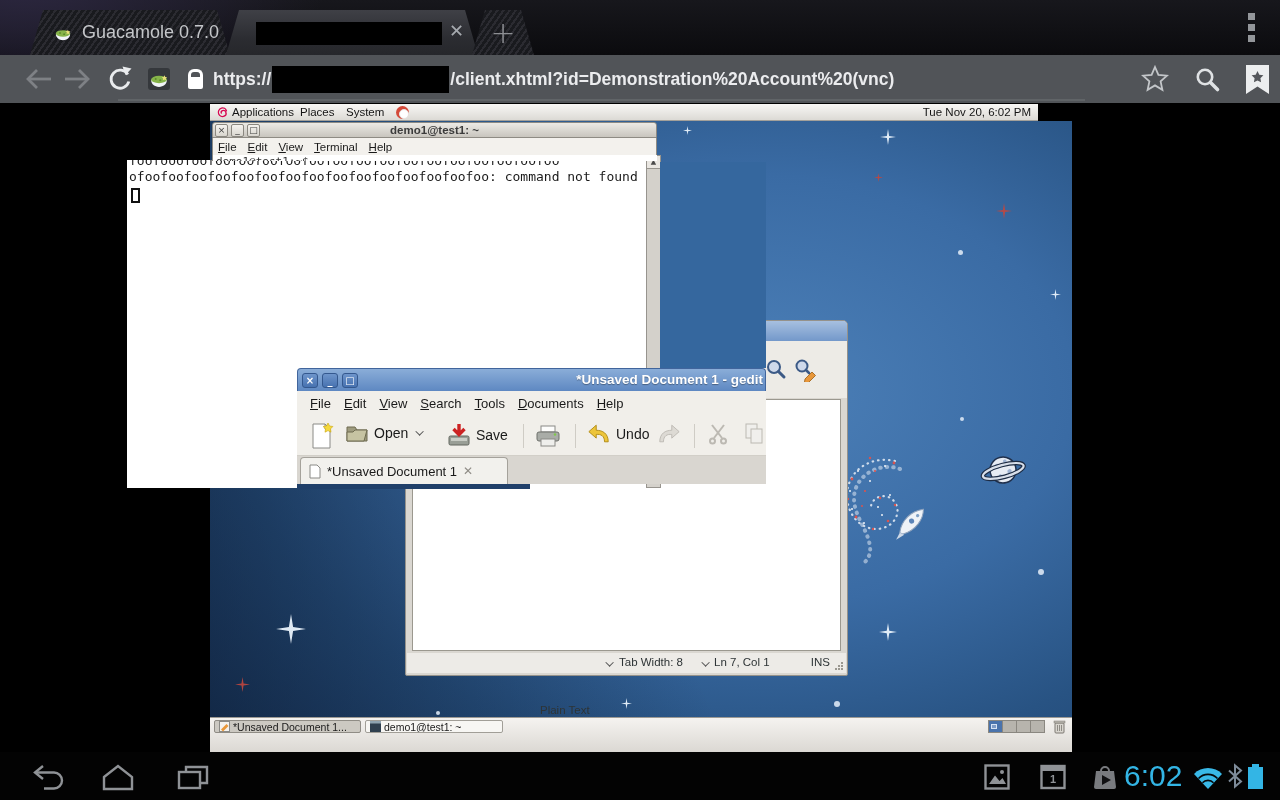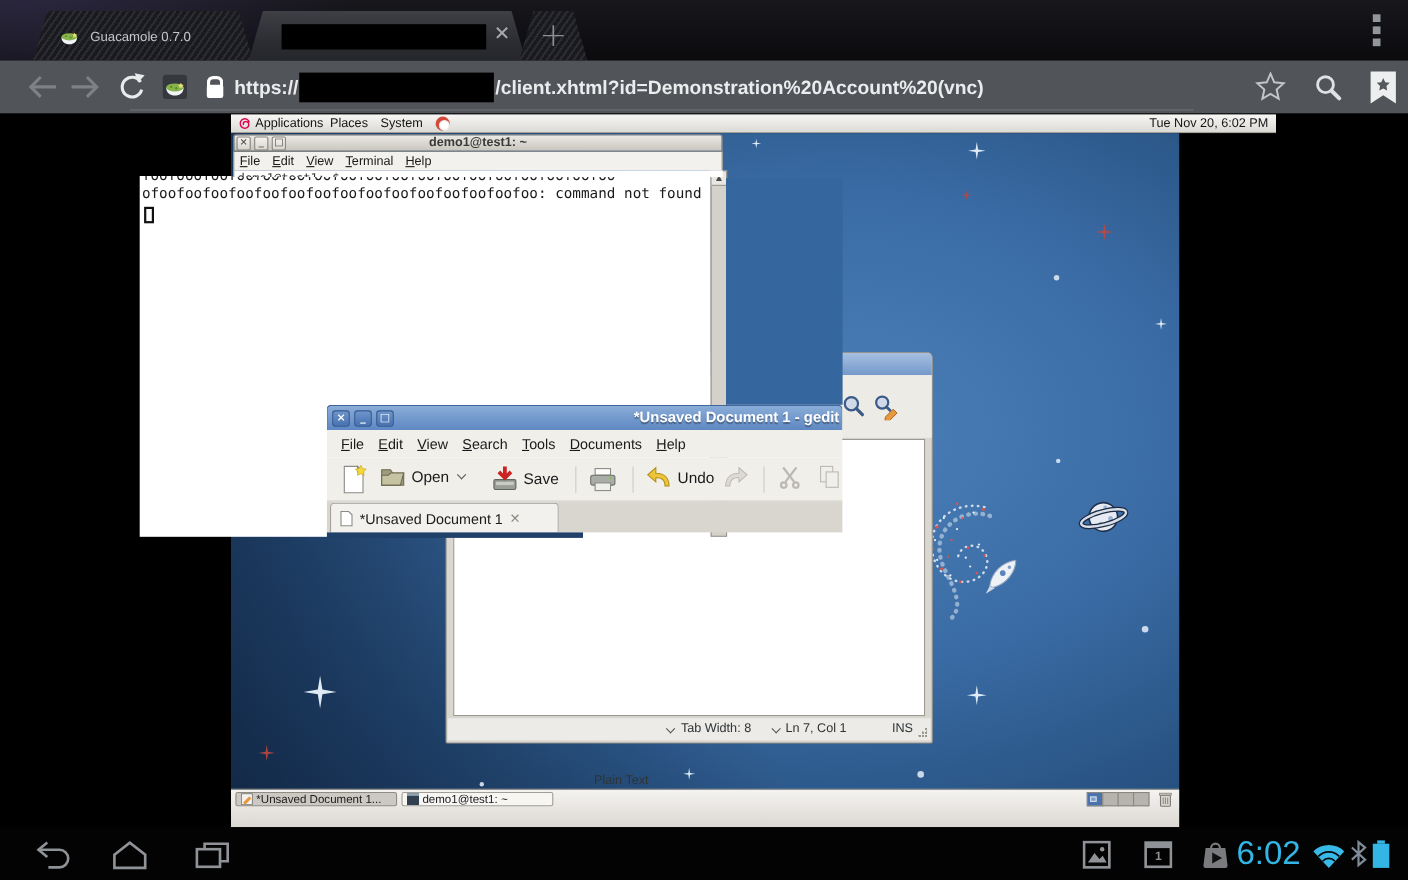--- a/index.html
+++ b/index.html
@@ -9,21 +9,21 @@
 
   
   .tabstrip { position:absolute; left:0; top:0; width:1280px; height:55px;
     background: radial-gradient(ellipse 500px 220px at 2% -30%, #2c2740 0%, rgba(20,20,26,0) 60%),
                 linear-gradient(to bottom,#17171c,#0b0b0e); }
   .tab { position:absolute; top:10px; height:45px;
          clip-path:polygon(13px 0, calc(100% - 13px) 0, 100% 100%, 0 100%);
          display:flex; align-items:center; }
   .tab-hatch { background:repeating-linear-gradient(125deg,#2b2b31 0 2px,#191a1e 2px 5px); }
   .tab-inactive { left:30px; width:200px; padding-left:24px; gap:10px; }
-  .tab-title { color:#c4c6c9; font-size:12px; white-space:nowrap; }
+  .tab-title { color:#c4c6c9; font-size:18px; white-space:nowrap; }
   .tab-active { left:226px; width:252px; background:linear-gradient(#3f4046,#2b2c31 65%,#26272b); }
   .redaction-tab { position:absolute; left:30px; top:12px; width:186px; height:23px; background:#000; }
   .tab-close { position:absolute; right:14px; top:10px; color:#a6aaaf; font-size:18px;
                font-family:"DejaVu Sans",sans-serif; cursor:default; }
   .tab-new { left:472px; width:62px; justify-content:center; }
   .tab-new span { color:#8d8f93; font-size:30px; font-weight:300; line-height:30px; font-family:"DejaVu Sans",sans-serif; }
   .menu-dots { position:absolute; right:24px; top:13px; width:8px; }
   .menu-dots i { display:block; width:7px; height:7px; background:#93969a; margin-bottom:4px; }
 
   
@@ -33,21 +33,21 @@
   .urlbox { position:absolute; left:213px; top:0; height:48px; display:flex; align-items:center; }
   .urlbox span { color:#ebecee; font-size:17.5px; white-space:nowrap; }
   .redaction-url { width:177px; height:27px; background:#000; margin:0 1px; }
   .favicon-box { position:absolute; left:148px; top:13px; width:22px; height:22px; background:#35383c; border-radius:3px; padding:1px; }
   .lock { position:absolute; left:188px; top:22px; width:15px; height:12px; background:#fff; border-radius:2px; }
   .lock::before { content:""; position:absolute; width:9px; height:10px; border:3px solid #fff; border-bottom:none;
                   border-radius:6px 6px 0 0; top:-8px; left:0; }
 
   
   .vnc { position:absolute; left:210px; top:104px; width:862px; height:648px; }
-  .gpanel { position:absolute; left:0; top:0; width:950px; height:17px;
+  .gpanel { position:absolute; left:0; top:0; width:828px; height:17px;
             background:linear-gradient(#f8f7f5,#dcdad5); border-bottom:1px solid #a3a09a;
             font-size:11.5px; color:#141414; }
   .gpanel .pm { position:absolute; top:2px; }
   .gpanel-clock { position:absolute; right:7px; top:2px; font-size:11.5px; color:#141414; }
   .swirl { position:absolute; left:6px; top:2px; }
   .buoy { position:absolute; left:186px; top:2px; width:13px; height:13px; border-radius:50%;
           background:#d44a3a; }
   .buoy::before { content:""; position:absolute; left:2.5px; top:2.5px; width:8px; height:8px;
           border-radius:50%; background:#fff; border:1.5px solid #e9e6e2; }
 

